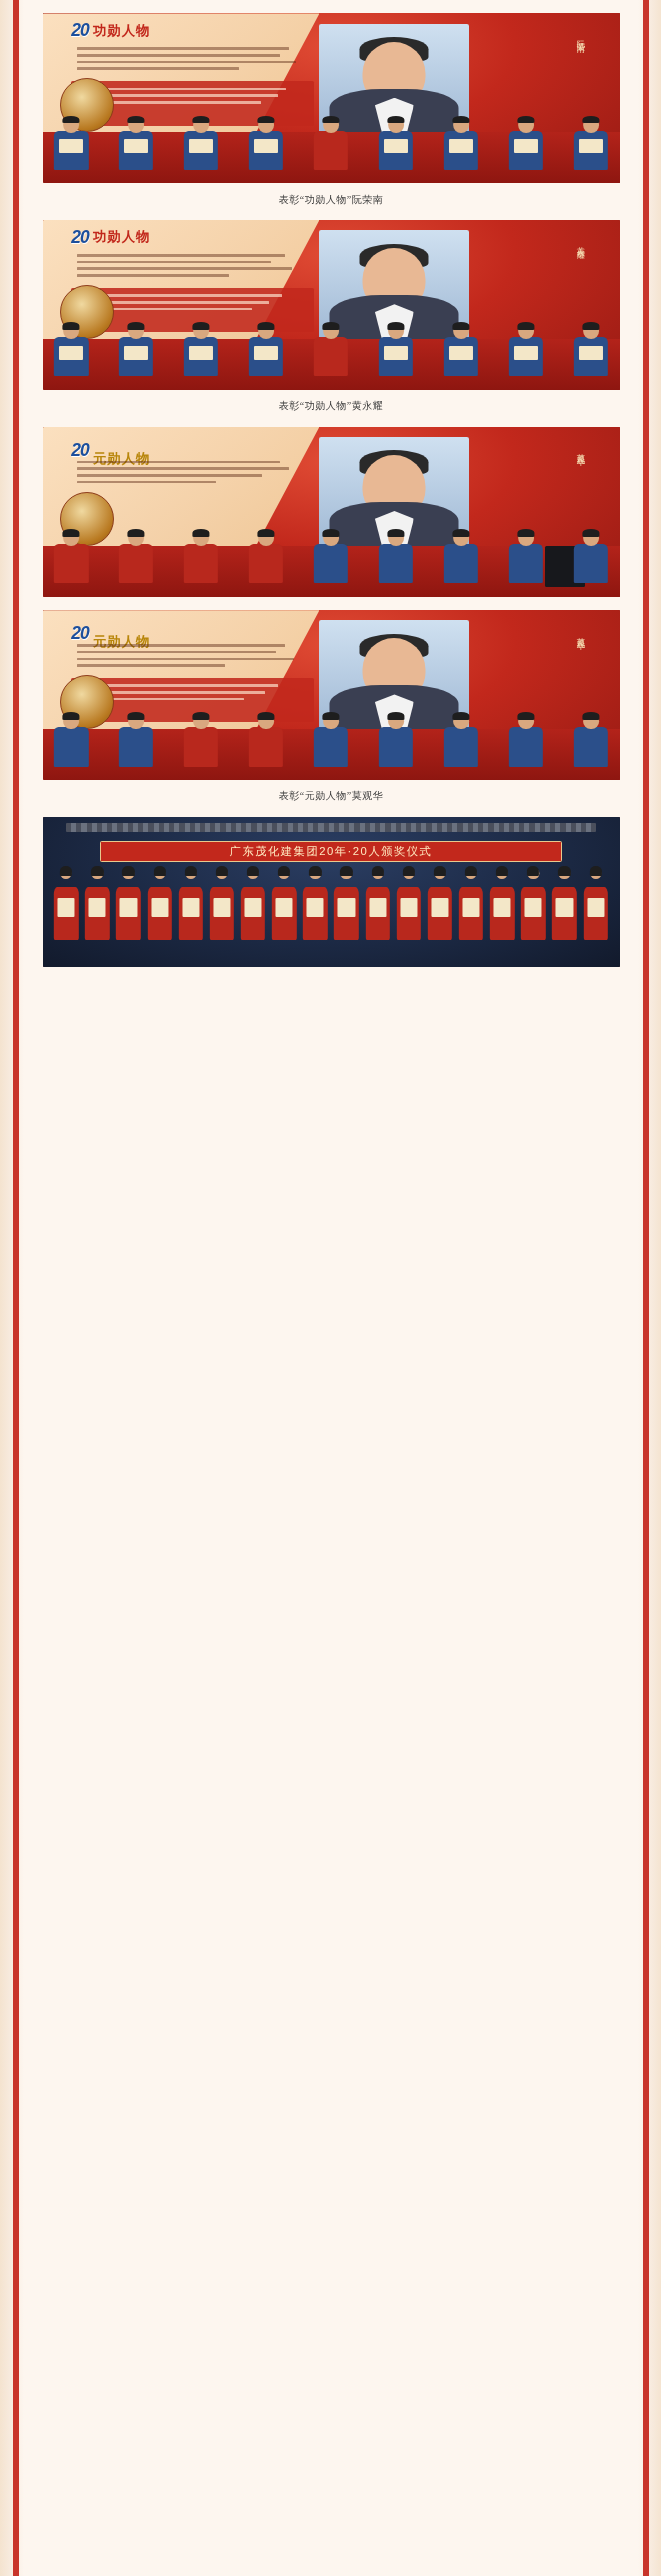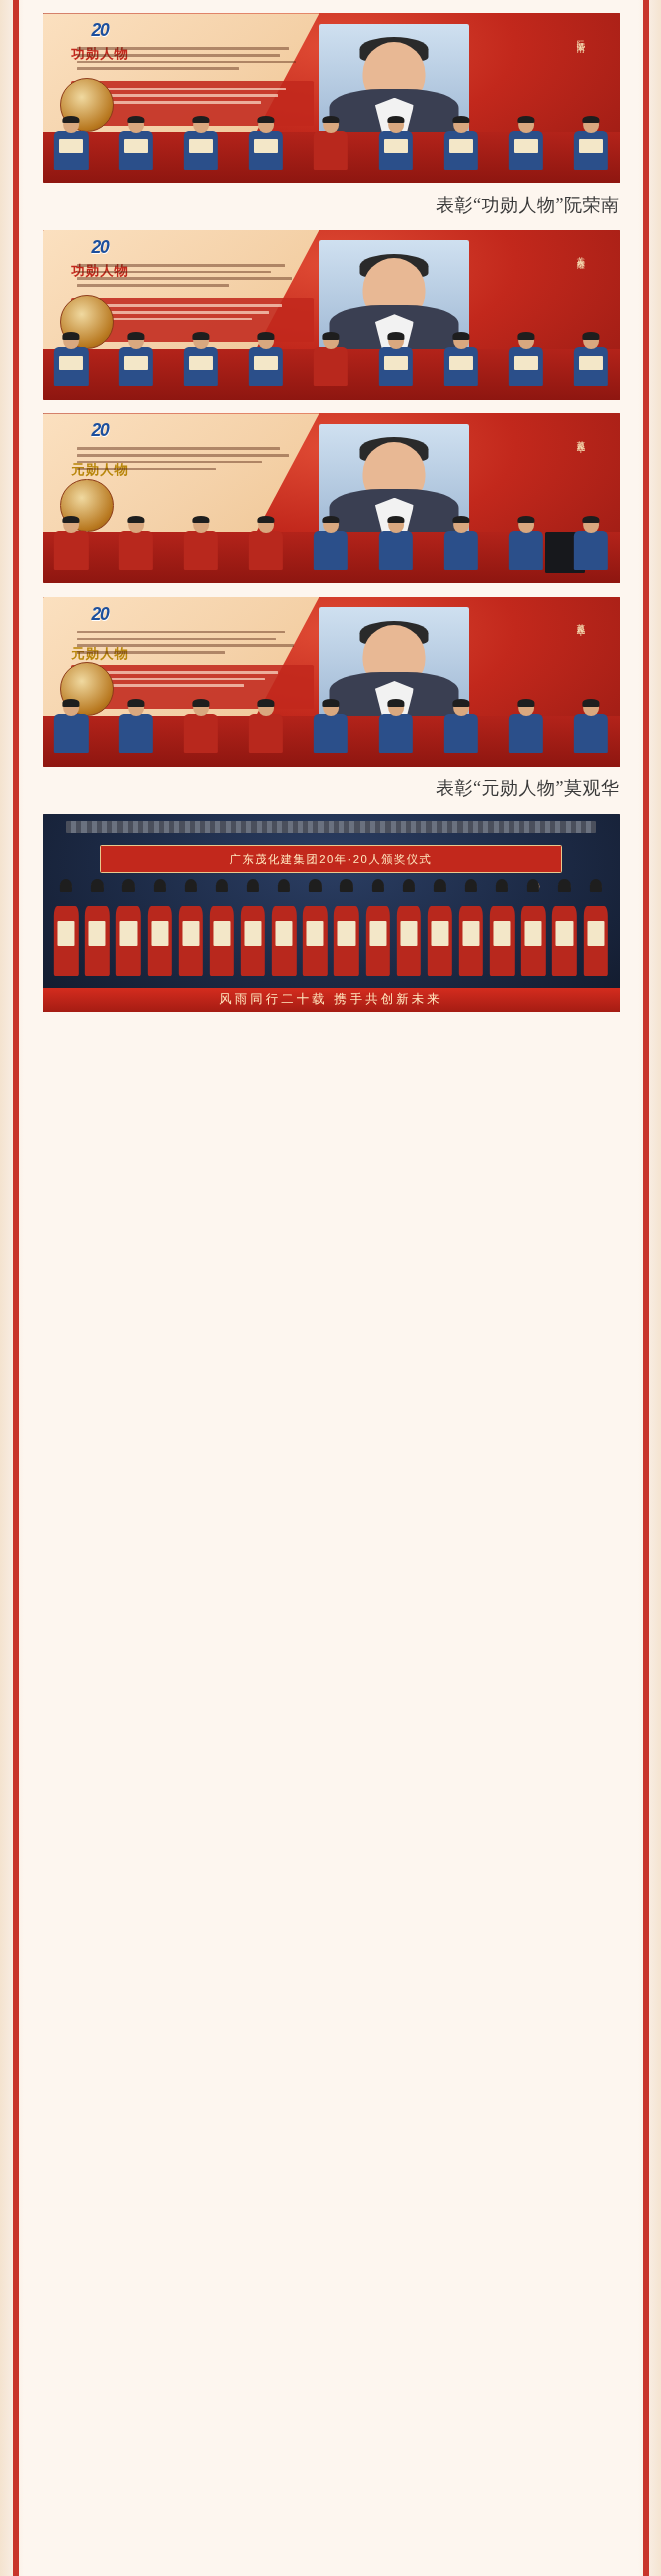--- a/index.html
+++ b/index.html
@@ -64,22 +64,22 @@
     margin: 13.4px 0 5.2px 0;
   }
   .photo {
     position: relative;
     width: 100%;
     overflow: hidden;
     border-radius: 1px;
     background: #7a1d16;
   }
   .caption {
-    text-align: right;
-    font-size: 18px;
+    text-align: center;
+    font-size: 10px;
     color: #3a3a3a;
     margin-top: 9.3px;
     margin-bottom: 3.1px;
     letter-spacing: 0.5px;
     font-family: "Liberation Serif", "DejaVu Serif", serif;
   }
 
   
   .stage {
     position: absolute;
@@ -101,21 +101,20 @@
     clip-path: polygon(0 0, 100% 0, 72% 100%, 0 100%);
     opacity: 0.97;
   }
   .logo-badge {
     position: absolute;
     left: 5%;
     top: 4%;
     display: flex;
     align-items: center;
     gap: 4.1px;
-    flex-direction: column;
   }
   .logo-20 {
     font-size: 17.5px;
     font-weight: bold;
     color: #1d4f9c;
     font-style: italic;
     letter-spacing: -1px;
     text-shadow: 0.5px 0.5px 0 #ffffff;
   }
   .logo-title {
@@ -527,20 +526,21 @@
               </div>
             <div class="person">
                 <div class="p-body"></div>
                 <div class="p-cert"></div>
                 <div class="p-head"></div>
                 <div class="p-hair"></div>
               </div>
           </div>
         </div>
       </div>
+      <div class="caption">表彰“功勋人物”黄永耀</div>
     </div>
 
 
     <div class="figure">
       <div class="photo" style="height:170px">
         <div class="stage">
           <div class="ribbon"></div>
           <div class="logo-badge">
             <span class="logo-20">20</span>
             <span class="logo-title gold">元勋人物</span>
@@ -689,21 +689,21 @@
                 <div class="p-head"></div>
                 <div class="p-hair"></div>
               </div>
           </div>
         </div>
       </div>
       <div class="caption">表彰“元勋人物”莫观华</div>
     </div>
 
     <div class="figure">
-      <div class="photo" style="height:198px">
+      <div class="photo" style="height:150px">
         <div class="stage dark">
           <div class="truss"></div>
           <div class="banner">广东茂化建集团20年·20人颁奖仪式</div>
           <div class="groupline">
             <div class="person red">
                 <div class="p-body"></div>
                 <div class="p-cert"></div>
                 <div class="p-head"></div>
                 <div class="p-hair"></div>
               </div>
@@ -803,20 +803,19 @@
                 <div class="p-head"></div>
                 <div class="p-hair"></div>
               </div>
             <div class="person red">
                 <div class="p-body"></div>
                 <div class="p-cert"></div>
                 <div class="p-head"></div>
                 <div class="p-hair"></div>
               </div>
           </div>
-          <div class="footer-strip">风雨同行二十载    携手共创新未来</div>
         </div>
       </div>
     </div>
 
   </div>
 </div>
 
 
 </body></html>

